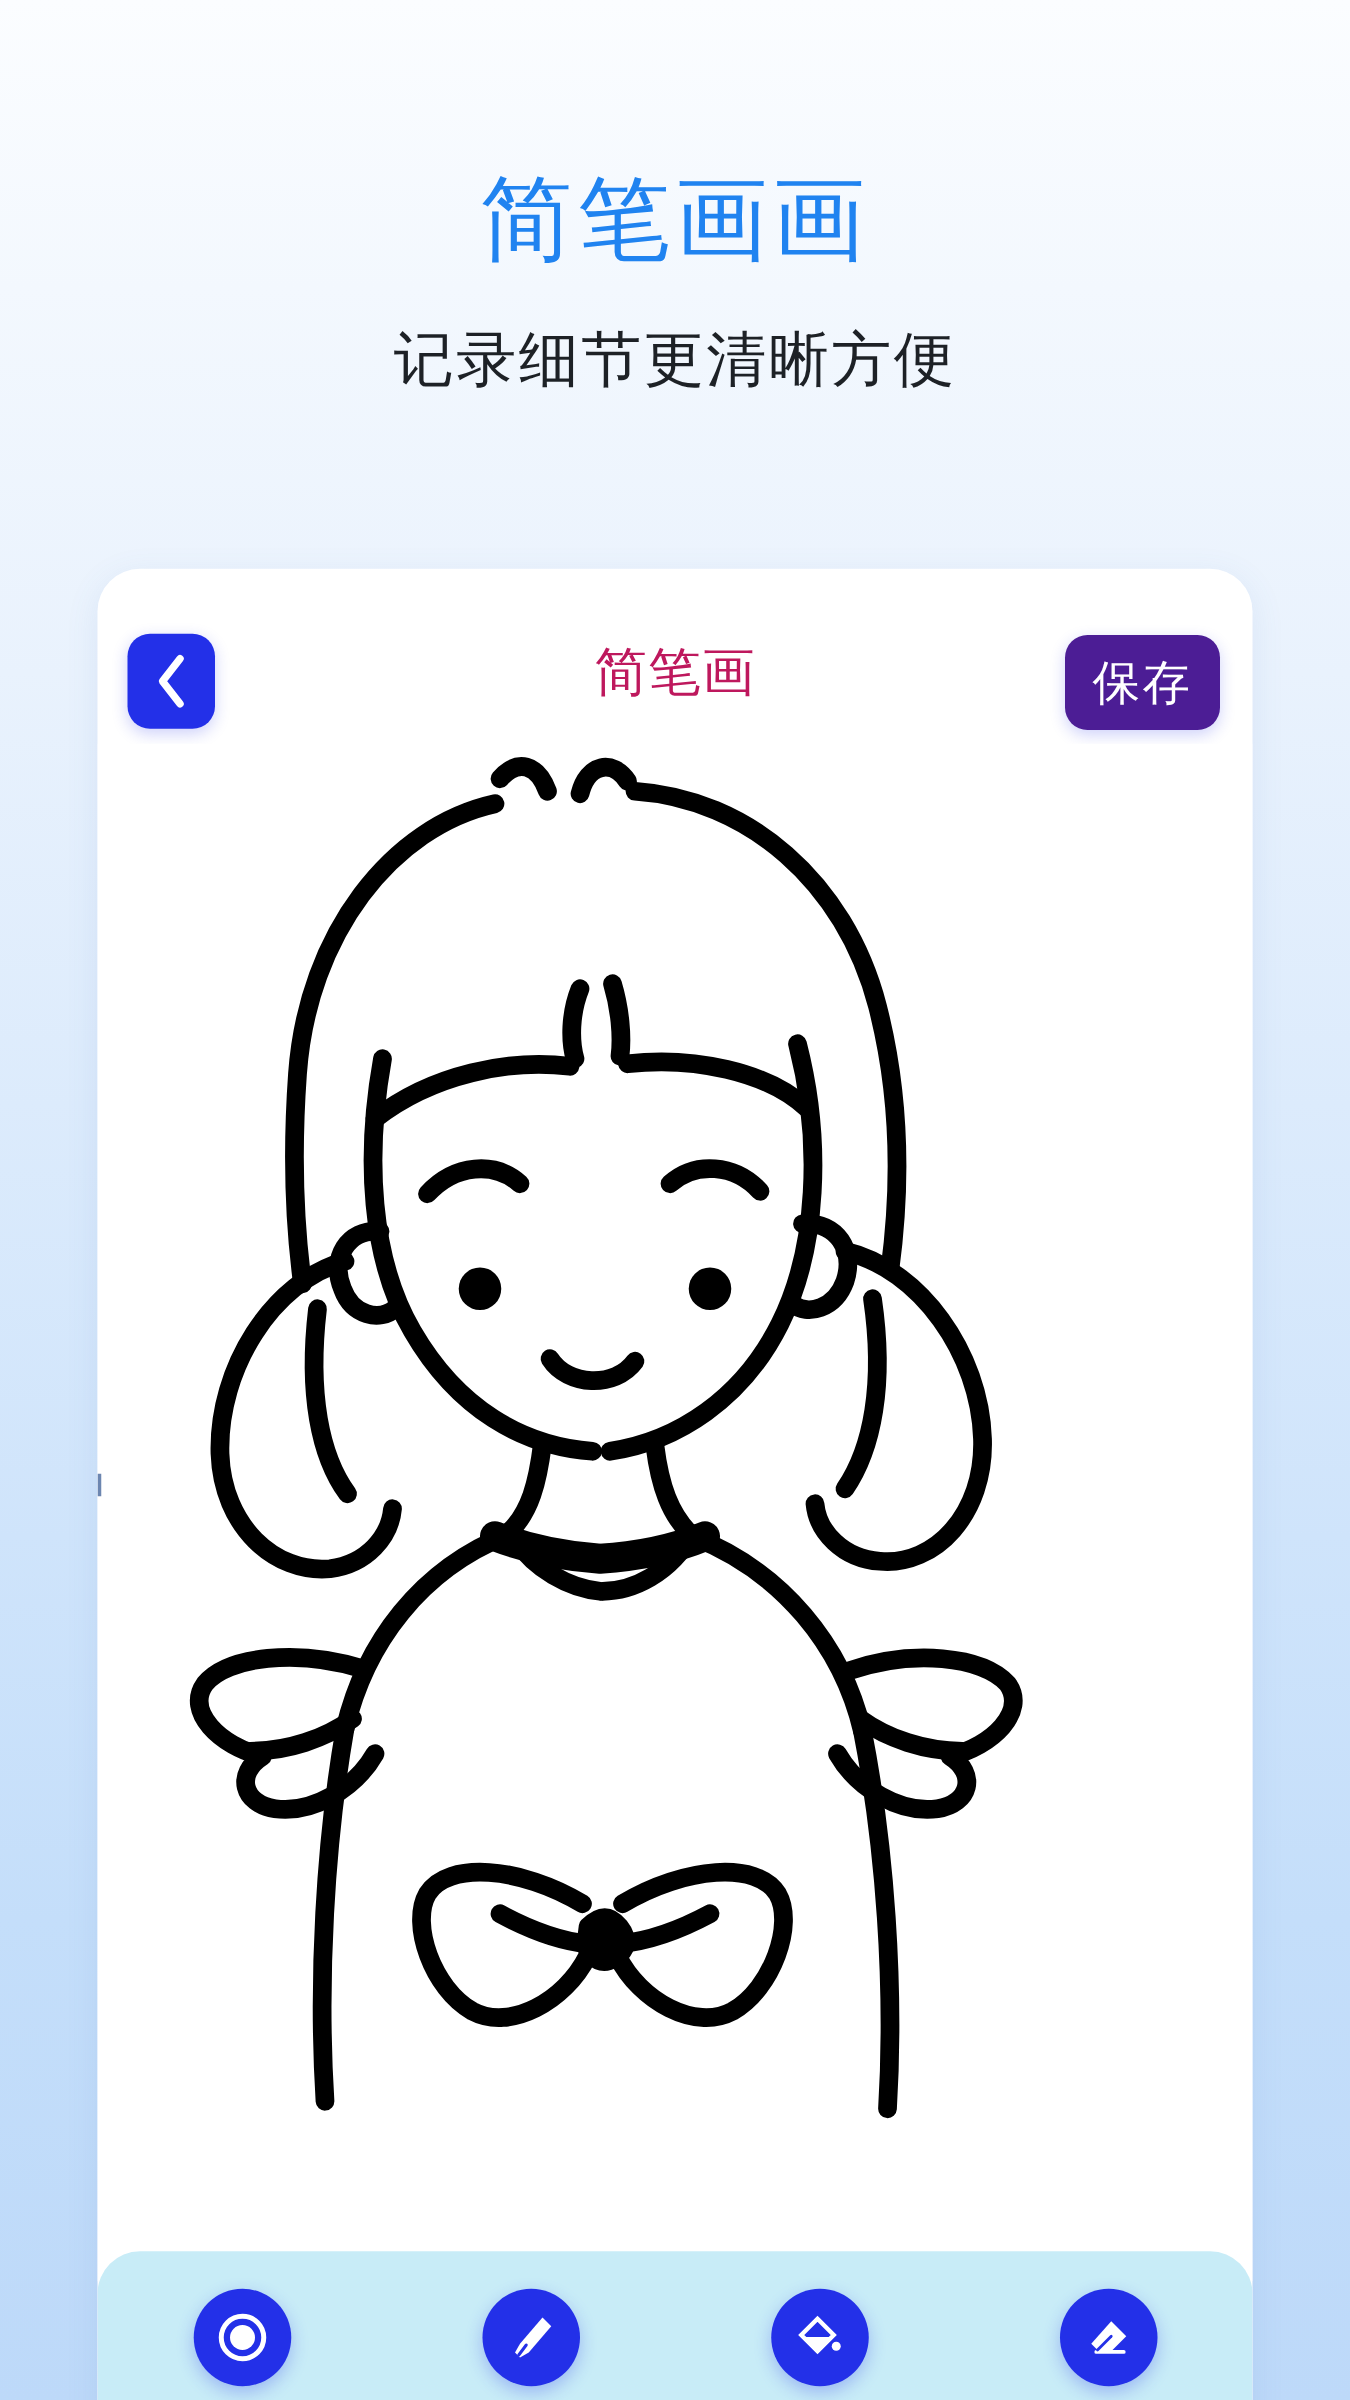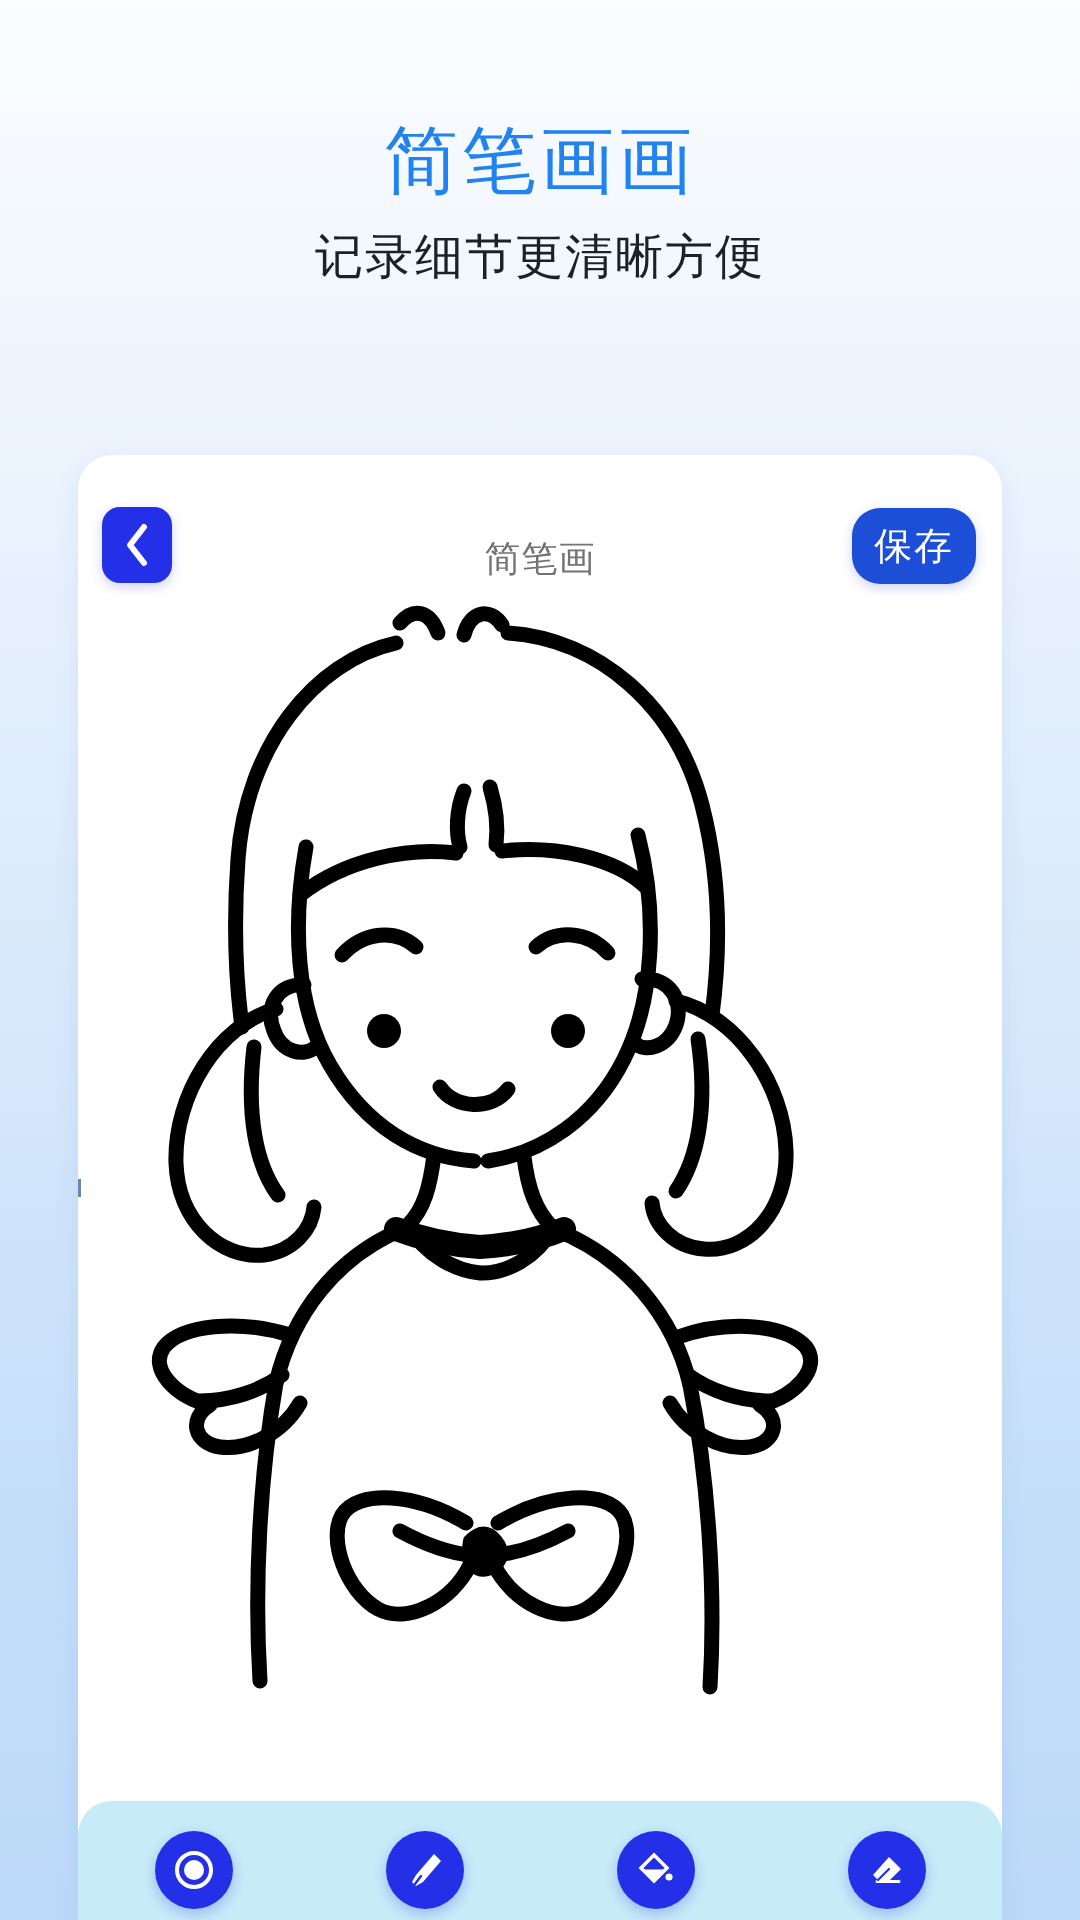--- a/index.html
+++ b/index.html
@@ -29,21 +29,21 @@
 
   
   .promo {
     position: absolute;
     top: 0;
     left: 0;
     width: 1080px;
     text-align: center;
   }
   .promo-title {
-    margin: 0;
+    margin: 16px;
     padding-top: 124px;
     font-family: "Liberation Serif", serif;
     font-size: 74px;
     line-height: 1.0;
     font-weight: 400;
     letter-spacing: 4px;
     color: #2083f0;
   }
   .promo-sub {
     margin: 0;
@@ -92,34 +92,33 @@
     padding: 0;
     cursor: pointer;
   }
   .back-btn svg { display: block; }
   .app-title {
     position: absolute;
     left: 0;
     top: 62px;
     width: 924px;
     text-align: center;
-    font-size: 36px;
+    font-size: 42px;
     line-height: 1;
-    color: #737373;
+    color: #be185d;
     letter-spacing: 1px;
-    margin-top: 24px;
   }
   .save-btn {
     position: absolute;
     right: 26px;
     top: 53px;
     width: 124px;
     height: 76px;
-    border-radius: 28px;
-    background: #1d4ed8;
+    border-radius: 18px;
+    background: #4c1d95;
     box-shadow: 0 4px 12px rgba(35, 48, 232, 0.22);
     color: #ffffff;
     font-size: 38px;
     letter-spacing: 2px;
     display: flex;
     align-items: center;
     justify-content: center;
     border: none;
     padding: 0;
     cursor: pointer;

